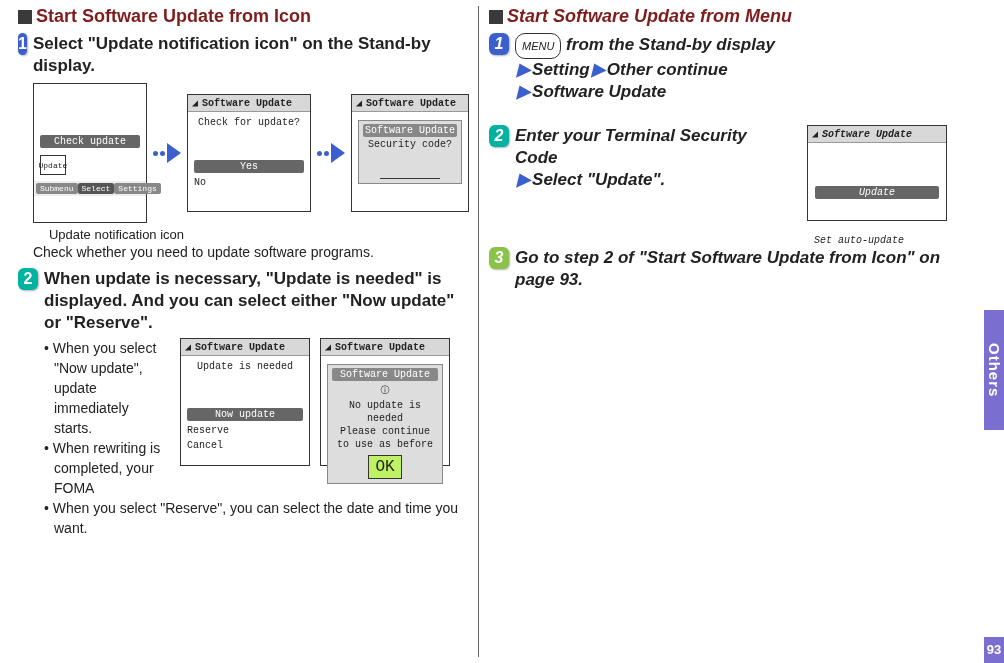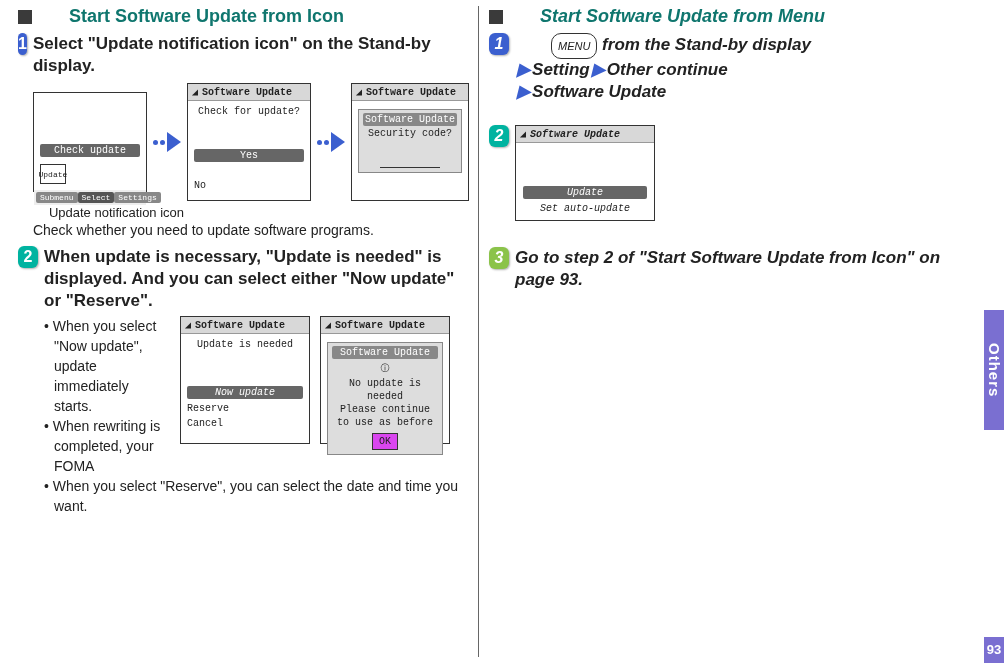--- a/index.html
+++ b/index.html
@@ -1,50 +1,50 @@
 <!DOCTYPE html>
 <html><head>
 <meta charset="utf-8">
 <style>
   * { box-sizing: border-box; margin: 0; padding: 0; }
   body { font-family: Arial, Helvetica, sans-serif; font-size: 14px; color: #222; background:#fff; width:1004px; height:663px; position:relative; }
   .page { display:flex; width: 100%; height:100%; padding: 6px 2px 6px 18px; }
   .col { width: 460px; padding-right: 12px; position:relative;}
   .divider { border-right:1px solid #666; height:100%; width:1px; margin: 0 10px 0 0;}
-  .section-title { color:#0f766e; font-weight:bold; font-size:18px; margin-bottom:6px; display:flex; align-items:center;gap:33px; }
+  .section-title { color:#7f1d1d; font-weight:bold; font-size:18px; margin-bottom:6px; display:flex; align-items:center; }
   .black-box { width:14px; height:14px; background:#3a3a3a; display:inline-block; margin-right:4px; }
   .step-num { display:inline-block; width:20px; height:22px; border-radius:6px; color:#fff; text-align:center; font-weight:bold; margin-right:6px; font-size:16px; line-height:22px; box-shadow:1px 1px 2px rgba(0,0,0,0.3);}
   .num1 { background:#3b5fcf; }
   .num2 { background:#00b3a0; }
   .num3 { background:#8bc34a; }
   .step { display:flex; margin-bottom:8px; }
   .step-body { flex:1; }
   .step-head { font-weight:bold; font-size:17px; line-height:22px; }
   .caption { font-size:13px; margin:4px 0 2px 16px; }
   .subtext { font-size:14px; margin-top:2px;}
   .bullets { font-size:14px; line-height:20px; }
   .bullets li { list-style:none; text-indent:-10px; padding-left:10px; }
   .bullets li::before { content:"• "; }
   .screens { display:flex; align-items:center; margin:6px 0 2px 0; gap:6px;}
   .screen { border:1px solid #333; background:#fff; font-family: "Courier New", monospace; font-size:10px; text-align:center; position:relative; }
   .screen .titlebar { background:#d8d8d8; font-weight:bold; padding:2px 4px; border-bottom:1px solid #999; display:flex; align-items:center; gap:4px; justify-content:flex-start;}
   .antenna { font-size:10px; }
   .screen .body { padding:4px; min-height:60px; display:flex; flex-direction:column; justify-content:space-between; gap:2px;}
   .highlight-row { background:#666; color:#fff; padding:1px 2px; display:inline-block; border-radius:2px; margin:1px auto; font-size:10px;}
   .plain-row { padding:1px 2px; font-size:10px;}
-  .minibox { border:1px solid #333; background:#d946ef; padding:2px 6px; display:inline-block; font-size:10px;}
+  .minibox { border:1px solid #333; background:#bef264; padding:2px 6px; display:inline-block; font-size:16px;}
   .inner-prompt { background:#ddd; border:1px solid #888; padding:2px 2px 4px 2px; margin:4px 2px; }
   .line { border-bottom:1px solid #333; height:10px; width:60px; margin:0 auto;}
   .dots-arrow { display:flex; align-items:center; gap:2px; }
   .dot { width:5px; height:5px; background:#3b5fcf; border-radius:50%; }
   .triangle { width:0; height:0; border-top:10px solid transparent; border-bottom:10px solid transparent; border-left:14px solid #3b5fcf; }
   .soft-row { display:flex; justify-content:space-between; font-size:8px; padding:2px; background:#eee;}
   .soft-btn { background:#888; color:#fff; padding:1px 4px; border-radius:2px;}
   .iconcell { width:26px; height:20px; border:1px solid #333; display:flex; align-items:center; justify-content:center; font-size:8px; margin:2px;}
-  .menu-pill { border:1px solid #333; border-radius:10px; padding:1px 6px; font-size:11px; display:inline-block; font-weight:normal;margin-left:36px;}
+  .menu-pill { border:1px solid #333; border-radius:10px; padding:1px 6px; font-size:11px; display:inline-block; font-weight:normal;}
   .blue-tri { color:#3b5fcf; display:inline-block; margin:0 2px; }
   .sidebar { position:absolute; right:0; top:0; width:20px; height:100%; }
   .others-tab { position:absolute; right:0; top:310px; width:20px; height:120px; background:#7a6fd1; color:#fff; font-weight:bold; writing-mode:vertical-rl; text-align:center; font-size:15px; letter-spacing:1px; display:flex; align-items:center; justify-content:center;}
   .page-num { position:absolute; right:0; bottom:0; width:20px; height:26px; background:#7a6fd1; color:#fff; text-align:center; font-size:13px; line-height:26px; font-weight:bold;}
   .screens-block2 { display:flex; gap:10px; }
   .text-col { width:126px; }
 </style>
 </head>
 <body>
 
@@ -56,21 +56,21 @@
       <span>Start Software Update from Icon</span>
     </div>
 
     <div class="step">
       <span class="step-num num1">1</span>
       <div class="step-body">
         <div class="step-head">Select "Update notification icon" on the Stand-by display.</div>
 
         <div class="screens">
 
-          <div class="screen" style="width:114px; height:100px;">
+          <div class="screen" style="width:114px; height:140px;">
             <div class="titlebar" style="background:#fff; border:none; height:10px;"></div>
             <div class="body" style="justify-content:flex-end;">
               <div style="height:34px;"></div>
               <div class="highlight-row" style="width:96%;">Check update</div>
               <div style="display:flex; gap:2px; justify-content:flex-start; margin-top:2px;">
                 <div class="iconcell">
                     <span>Update</span>
                   </div>
               </div>
             </div>
@@ -89,21 +89,21 @@
 
           <div class="screen" style="width:124px; height:118px;">
             <div class="titlebar">
                 <span class="antenna">◢</span>
                 <span>Software Update</span>
               </div>
             <div class="body">
               <div class="plain-row">Check for update?</div>
               <div style="height:26px;"></div>
               <div class="highlight-row" style="width:96%;">Yes</div>
-              <div class="plain-row" style="text-align:left;margin-top:14px;">No</div>
+              <div class="plain-row" style="text-align:left;">No</div>
             </div>
           </div>
 
           <div class="dots-arrow">
             <span class="dot"></span>
               <span class="dot"></span>
               <span class="triangle"></span>
           </div>
 
           <div class="screen" style="width:118px; height:118px;">
@@ -143,21 +143,21 @@
           </div>
 
           <div class="screen" style="width:130px; height:128px;">
             <div class="titlebar">
                 <span class="antenna">◢</span>
                 <span>Software Update</span>
               </div>
             <div class="body">
               <div class="plain-row">Update is needed</div>
               <div style="height:30px;"></div>
-              <div class="highlight-row" style="width:96%;font-style:italic;">Now update</div>
+              <div class="highlight-row" style="width:96%;">Now update</div>
               <div class="plain-row" style="text-align:left;">Reserve</div>
               <div class="plain-row" style="text-align:left;">Cancel</div>
             </div>
           </div>
 
           <div class="screen" style="width:130px; height:128px;">
             <div class="titlebar">
                 <span class="antenna">◢</span>
                 <span>Software Update</span>
               </div>
@@ -203,29 +203,35 @@
           <span class="blue-tri">▶</span><span>Software Update</span>
         </div>
       </div>
     </div>
 
     <div style="height:14px;"></div>
 
     <div class="step">
       <span class="step-num num2">2</span>
       <div class="step-body" style="display:flex; gap:14px;">
+        <div style="flex:1;">
+          <div class="step-head">Enter your Terminal Security Code</div>
+          <div class="step-head">
+            <span class="blue-tri">▶</span><span>Select "Update".</span>
+          </div>
+        </div>
         <div class="screen" style="width:140px; height:96px;">
           <div class="titlebar">
               <span class="antenna">◢</span>
               <span>Software Update</span>
             </div>
           <div class="body" style="justify-content:flex-end;">
             <div style="height:36px;"></div>
             <div class="highlight-row" style="width:96%;">Update</div>
-            <div class="plain-row" style="text-align:center;">Set auto-update</div>
+            <div class="plain-row" style="text-align:left;margin-top:32px;">Set auto-update</div>
           </div>
         </div>
       </div>
     </div>
 
     <div style="height:18px;"></div>
 
     <div class="step">
       <span class="step-num num3">3</span>
       <div class="step-body">

